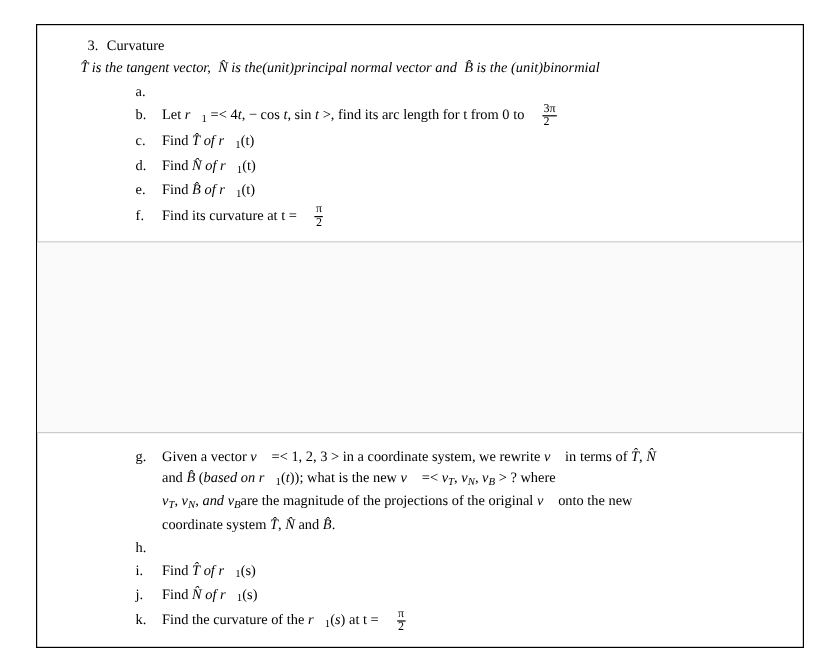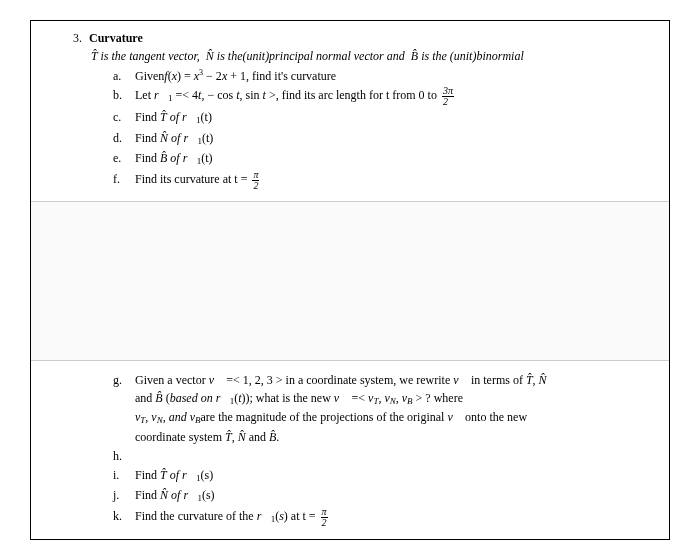--- a/index.html
+++ b/index.html
@@ -18,48 +18,47 @@
       width: 100%;
       height: 520px;
       padding: 8px 12px;
     }
     .question-number {
       display: inline;
       margin-left: 30px;
     }
     .question-title {
       display: inline;
-      font-weight: bold;
+      font-weight: normal;
       margin-left: 4px;
       text-align: center;
     }
     .intro-line {
-      margin-left: 48px;
+      margin-left: 24px;
       font-style: italic;
     }
     .intro-line .hat { font-style: italic; }
     .sub-items {
       margin-left: 70px;
       margin-top: 2px;
     }
     .sub-item {
       display: flex;
       gap: 8px;
       margin-bottom: 1px;
     }
     .sub-label {
       min-width: 14px;
     }
     .frac {
       display: inline-block;
       vertical-align: middle;
       font-size: 10px;
       line-height: 1;
-      margin: 0 2px;
-      font-style: italic;
+      margin: 0 12px;
     }
     .frac .num { display: block; border-bottom: 1px solid #000; padding: 0 1px; }
     .frac .den { display: block; padding: 0 1px; }
     .spacer-middle {
       height: 160px;
       margin: 10px -12px;
       border-top: 1px solid #ccc;
       border-bottom: 1px solid #ccc;
       background: #fafafa;
     }
@@ -74,21 +73,20 @@
     <span class="question-number">3.</span>
     <span class="question-title">Curvature</span>
   </div>
   <div class="intro-line">
     <span class="hat">T̂</span> is the tangent vector, &nbsp;<span class="hat">N̂</span> is the(unit)principal normal vector and &nbsp;<span class="hat">B̂</span> is the (unit)binormial
   </div>
 
   <div class="sub-items">
     <div class="sub-item">
       <span class="sub-label">a.</span>
-      <span>Given<i>f</i>(<i>x</i>) = <i>x</i><sup>3</sup> − 2<i>x</i> + 1, find it's curvature</span>
     </div>
     <div class="sub-item">
       <span class="sub-label">b.</span>
       <span>Let <i>r⃗</i><sub>1</sub> =&lt; 4<i>t</i>, − cos <i>t</i>, sin <i>t</i> &gt;, find its arc length for t from 0 to <span class="frac"><span class="num">3π</span><span class="den">2</span></span></span>
     </div>
     <div class="sub-item">
       <span class="sub-label">c.</span>
       <span>Find <i>T̂</i> <i>of</i> <i>r⃗</i><sub>1</sub>(t)</span>
     </div>
     <div class="sub-item">

